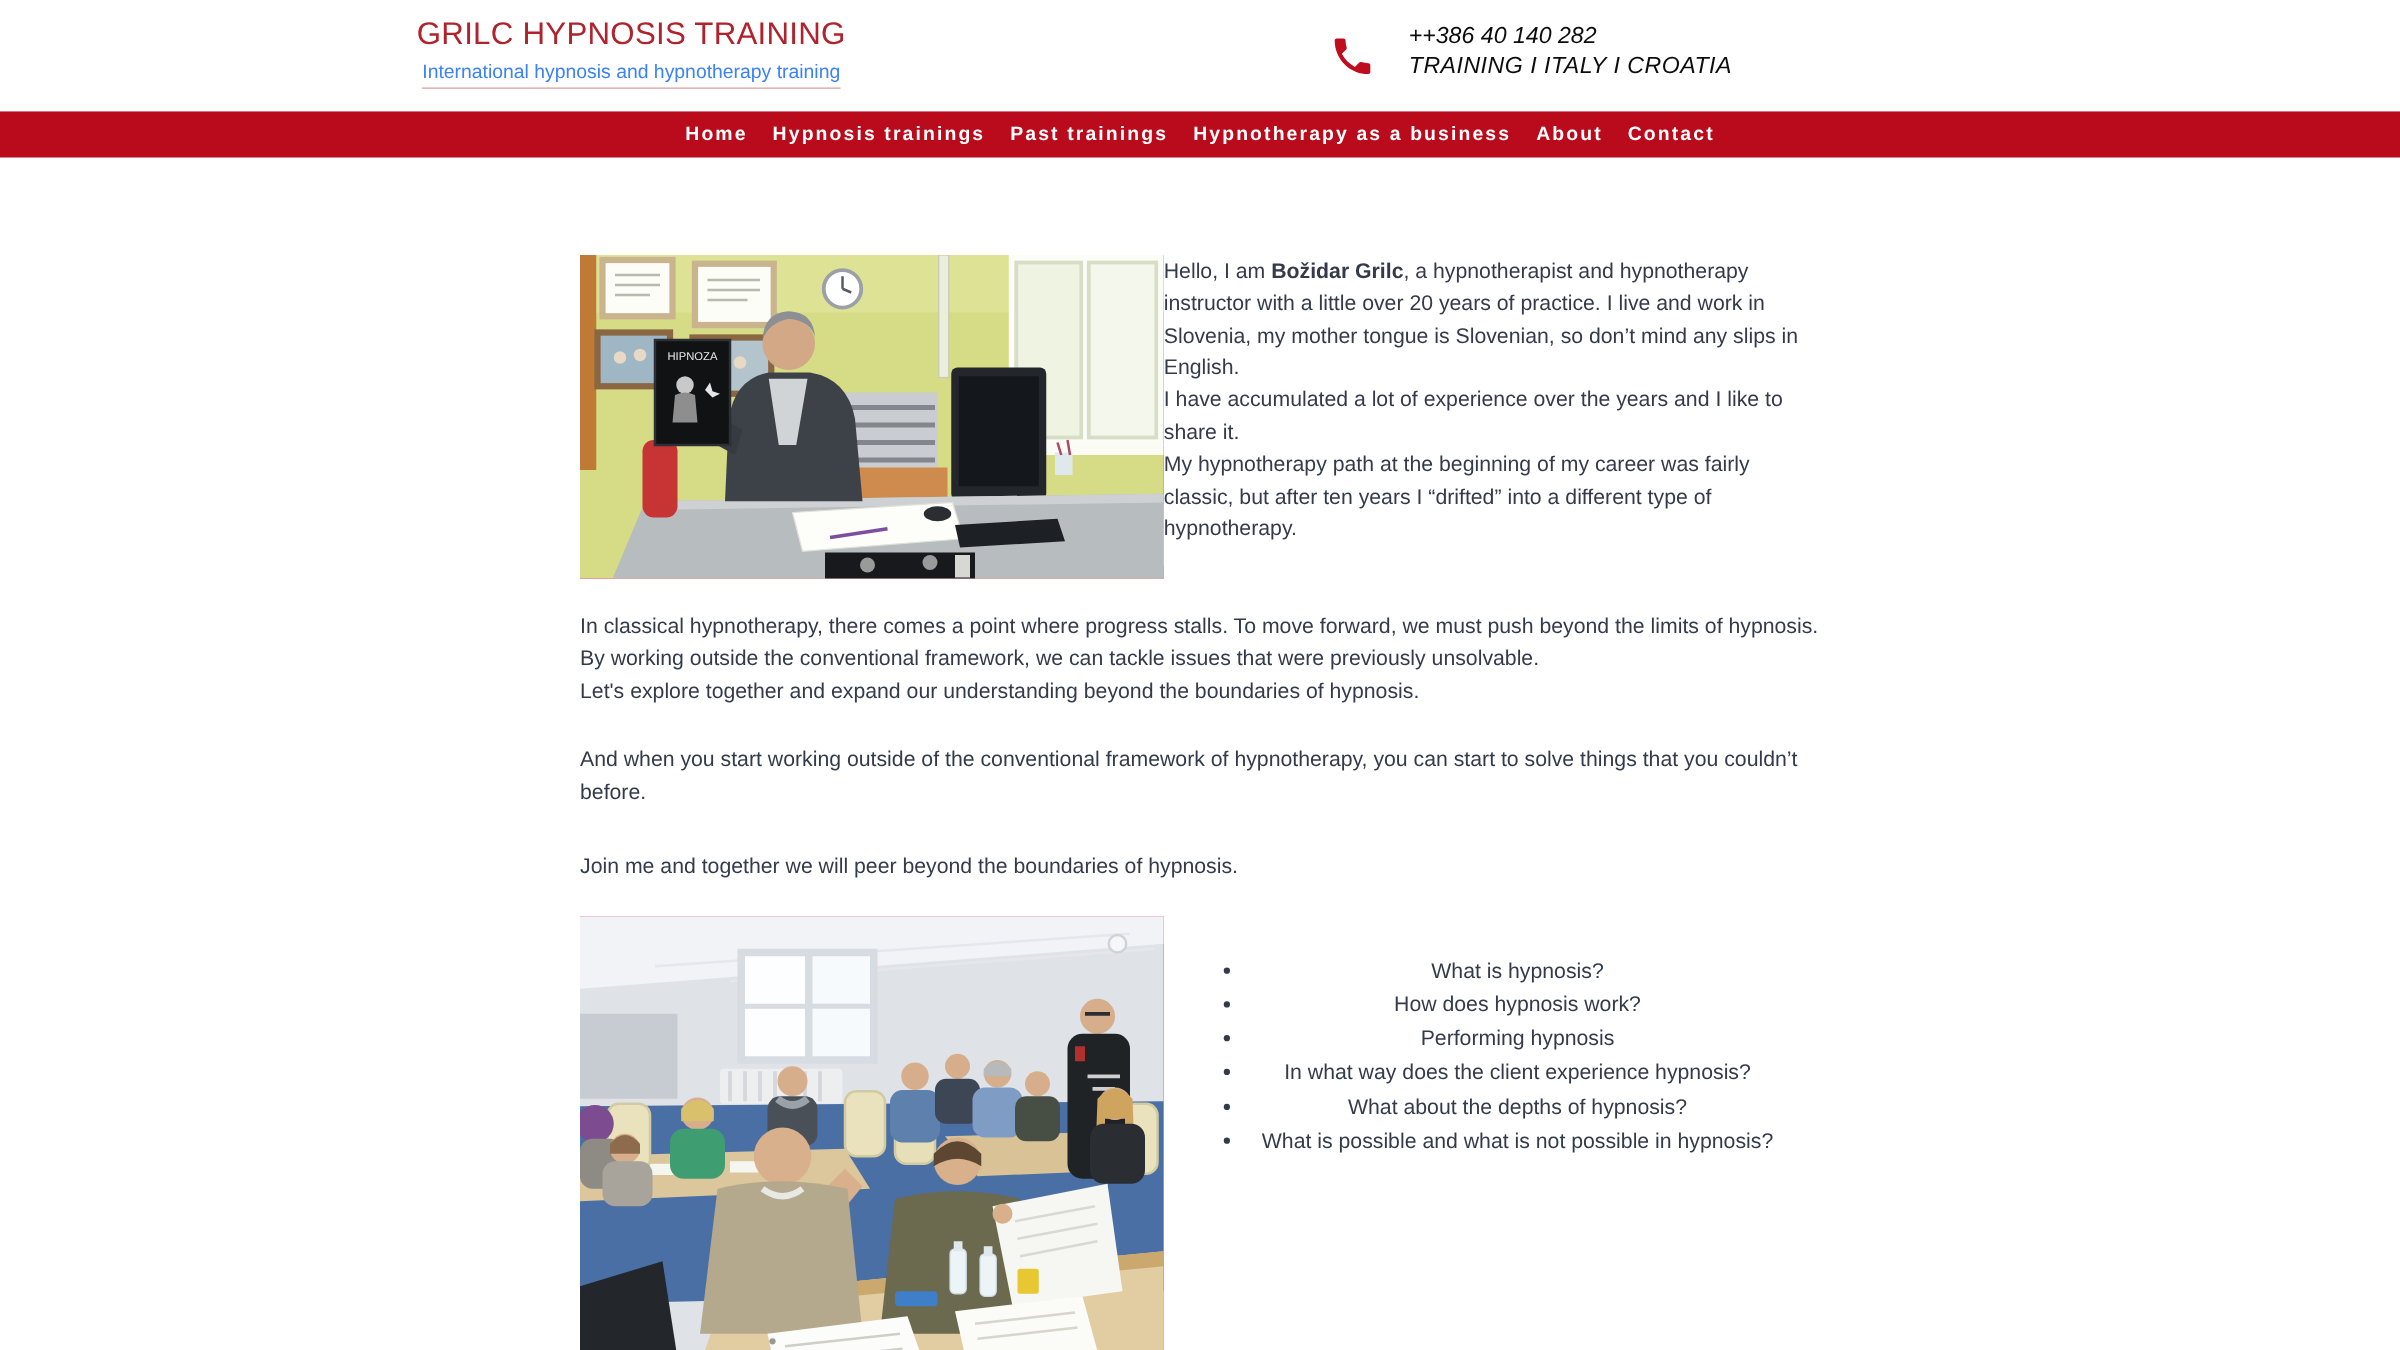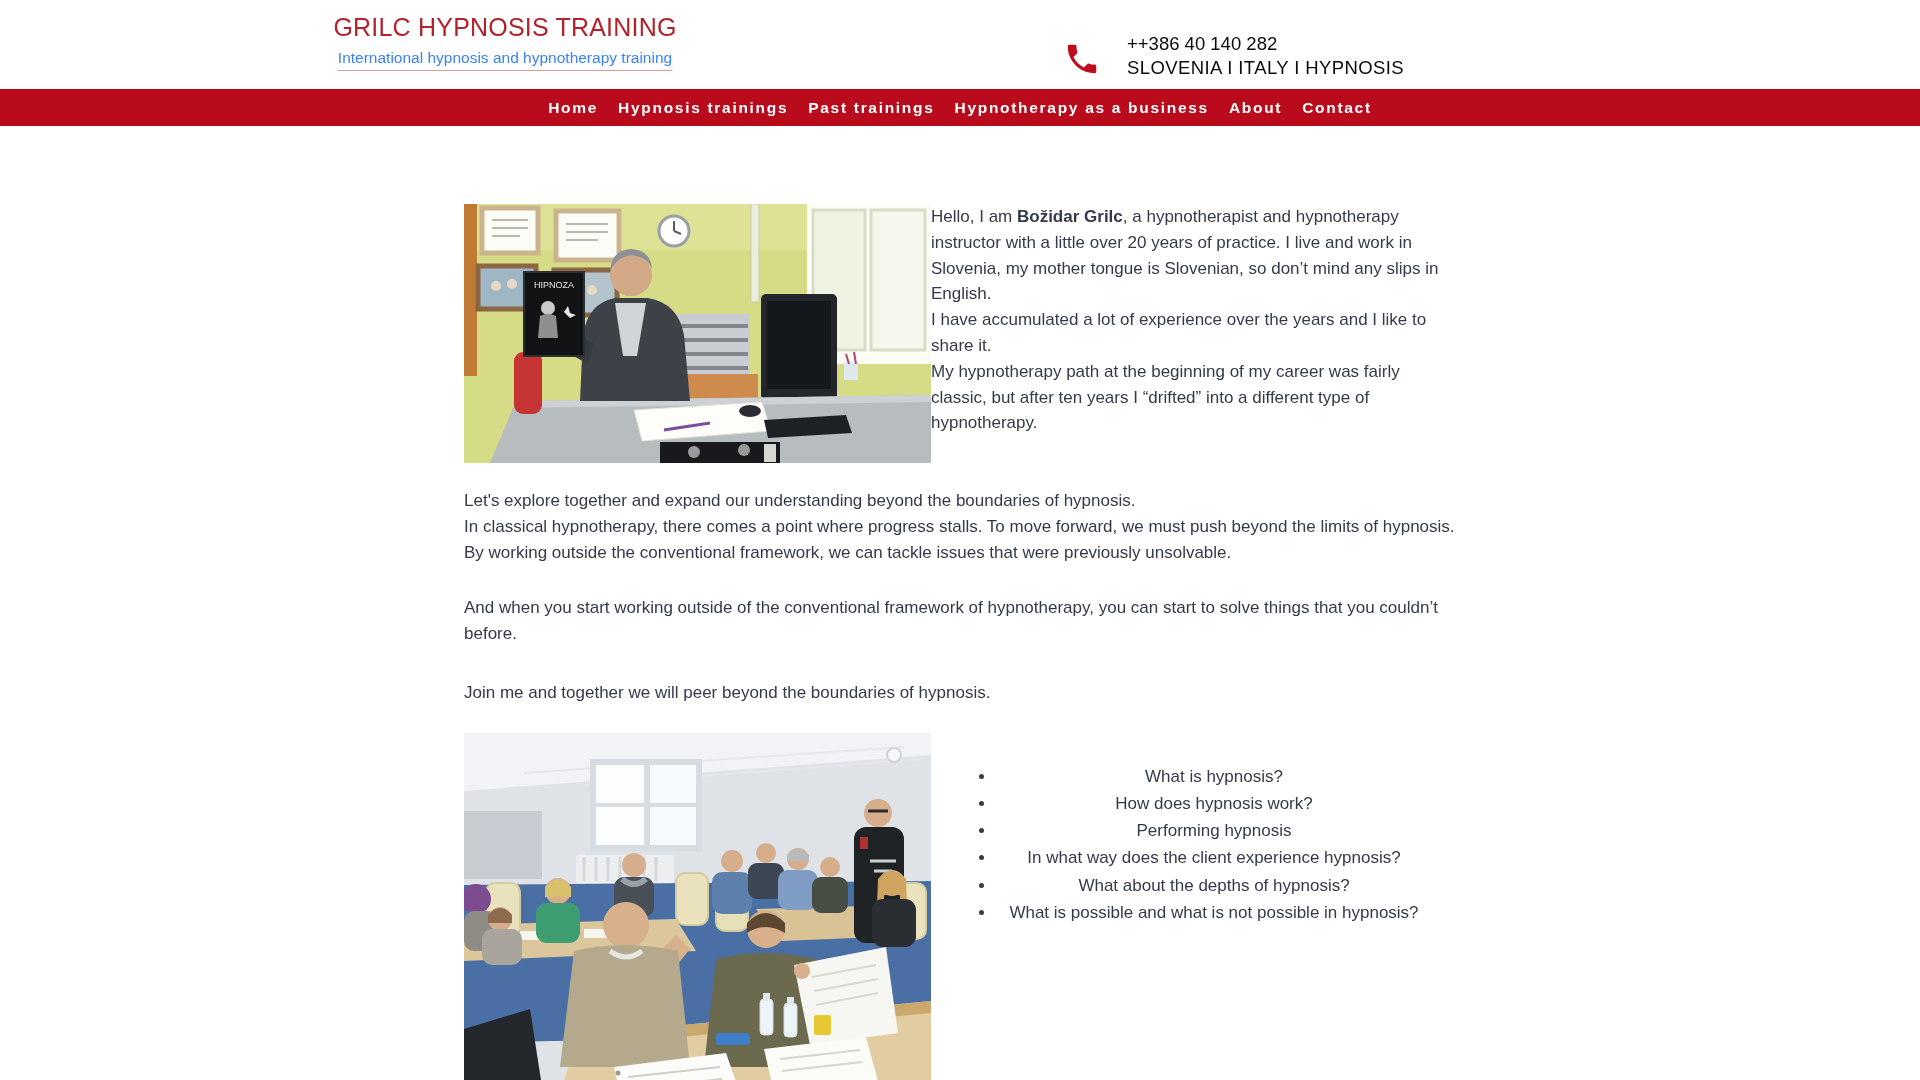--- a/index.html
+++ b/index.html
@@ -9,21 +9,21 @@
     background: #fff; font-family: "Liberation Sans", sans-serif; color: #333b4a;
   }
   
   .site-header { height: 89px; position: relative; background: #fff; }
   .logo { position: absolute; left: 505px; top: 13px; transform: translateX(-50%); text-align: center; cursor: pointer; }
   .logo-title { font-size: 25px; color: #b0232c; letter-spacing: 0.2px; white-space: nowrap; }
   .logo-sub {
     display: inline-block; margin-top: 7px; font-size: 15.5px; color: #3b82f6;
     padding-bottom: 3px; border-bottom: 1px solid rgba(176,35,44,.45); white-space: nowrap;
   }
-  .phone-block { position: absolute; left: 1063px; top: 32px; display: flex; align-items: center; }
+  .phone-block { position: absolute; left: 1063px; top: 16px; display: flex; align-items: flex-end; font-style: italic; }
   .phone-icon { width: 38px; height: 38px; margin-top: 5px; flex: none; }
   .phone-lines { margin-left: 26px; font-size: 18.5px; line-height: 24px; color: #0c0c0c; }
   .phone-countries { letter-spacing: 0.4px; }
   
   .main-nav {
     height: 37px; background: #b90b1c; display: flex; align-items: center;
     justify-content: center; gap: 20px;
   }
   .nav-item { color: #fff; font-weight: bold; font-size: 15.5px; letter-spacing: 1.7px; cursor: pointer; white-space: nowrap; }
   
@@ -51,21 +51,21 @@
     <div class="logo">
       <div class="logo-title">GRILC HYPNOSIS TRAINING</div>
       <div class="logo-sub">International hypnosis and hypnotherapy training</div>
     </div>
     <div class="phone-block">
       <svg class="phone-icon" viewBox="0 0 24 24">
         <path fill="#c00d1e" d="M6.62 10.79c1.44 2.83 3.76 5.14 6.59 6.59l2.2-2.21c.27-.27.67-.36 1.02-.24 1.12.37 2.33.57 3.57.57.55 0 1 .45 1 1V20c0 .55-.45 1-1 1-9.39 0-17-7.61-17-17 0-.55.45-1 1-1h3.5c.55 0 1 .45 1 1 0 1.25.2 2.45.57 3.57.11.35.03.74-.25 1.02l-2.2 2.2z"></path>
       </svg>
       <div class="phone-lines">
         <div class="phone-number">++386 40 140 282</div>
-        <div class="phone-countries">SLOVENIA I ITALY I HYPNOSIS</div>
+        <div class="phone-countries">TRAINING I ITALY I CROATIA</div>
       </div>
     </div>
   </header>
 
   <nav class="main-nav">
     <div class="nav-item">Home</div>
     <div class="nav-item">Hypnosis trainings</div>
     <div class="nav-item">Past trainings</div>
     <div class="nav-item">Hypnotherapy as a business</div>
     <div class="nav-item">About</div>
@@ -148,22 +148,22 @@
         </svg>
       </div>
       <div class="intro-text">
         <p><span>Hello, I am </span><b>Božidar Grilc</b><span>, a hypnotherapist and hypnotherapy instructor with a little over 20 years of practice. I live and work in Slovenia, my mother tongue is Slovenian, so don’t mind any slips in English.</span></p>
         <p>I have accumulated a lot of experience over the years and I like to share it.</p>
         <p>My hypnotherapy path at the beginning of my career was fairly classic, but after ten years I “drifted” into a different type of hypnotherapy.</p>
       </div>
     </div>
 
     <div class="block-1">
+      <p>In classical hypnotherapy, there comes a point where progress stalls. To move forward, we must push beyond the limits of hypnosis. By working outside the conventional framework, we can tackle issues that were previously unsolvable.</p>
       <p>Let's explore together and expand our understanding beyond the boundaries of hypnosis.</p>
-      <p>In classical hypnotherapy, there comes a point where progress stalls. To move forward, we must push beyond the limits of hypnosis. By working outside the conventional framework, we can tackle issues that were previously unsolvable.</p>
     </div>
     <p class="block-2">And when you start working outside of the conventional framework of hypnotherapy, you can start to solve things that you couldn’t before.</p>
     <p class="block-3">Join me and together we will peer beyond the boundaries of hypnosis.</p>
 
     <div class="row row-2">
       <div class="photo photo-class">
         <svg viewBox="0 0 467 470">
           <rect width="467" height="470" fill="#dfe3e8"></rect>
           <polygon points="0,0 467,0 467,22 0,58" fill="#f1f3f6"></polygon>
           <path d="M60 40 L440 14 M120 52 L460 26" stroke="#e4e7ec" stroke-width="2"></path>

